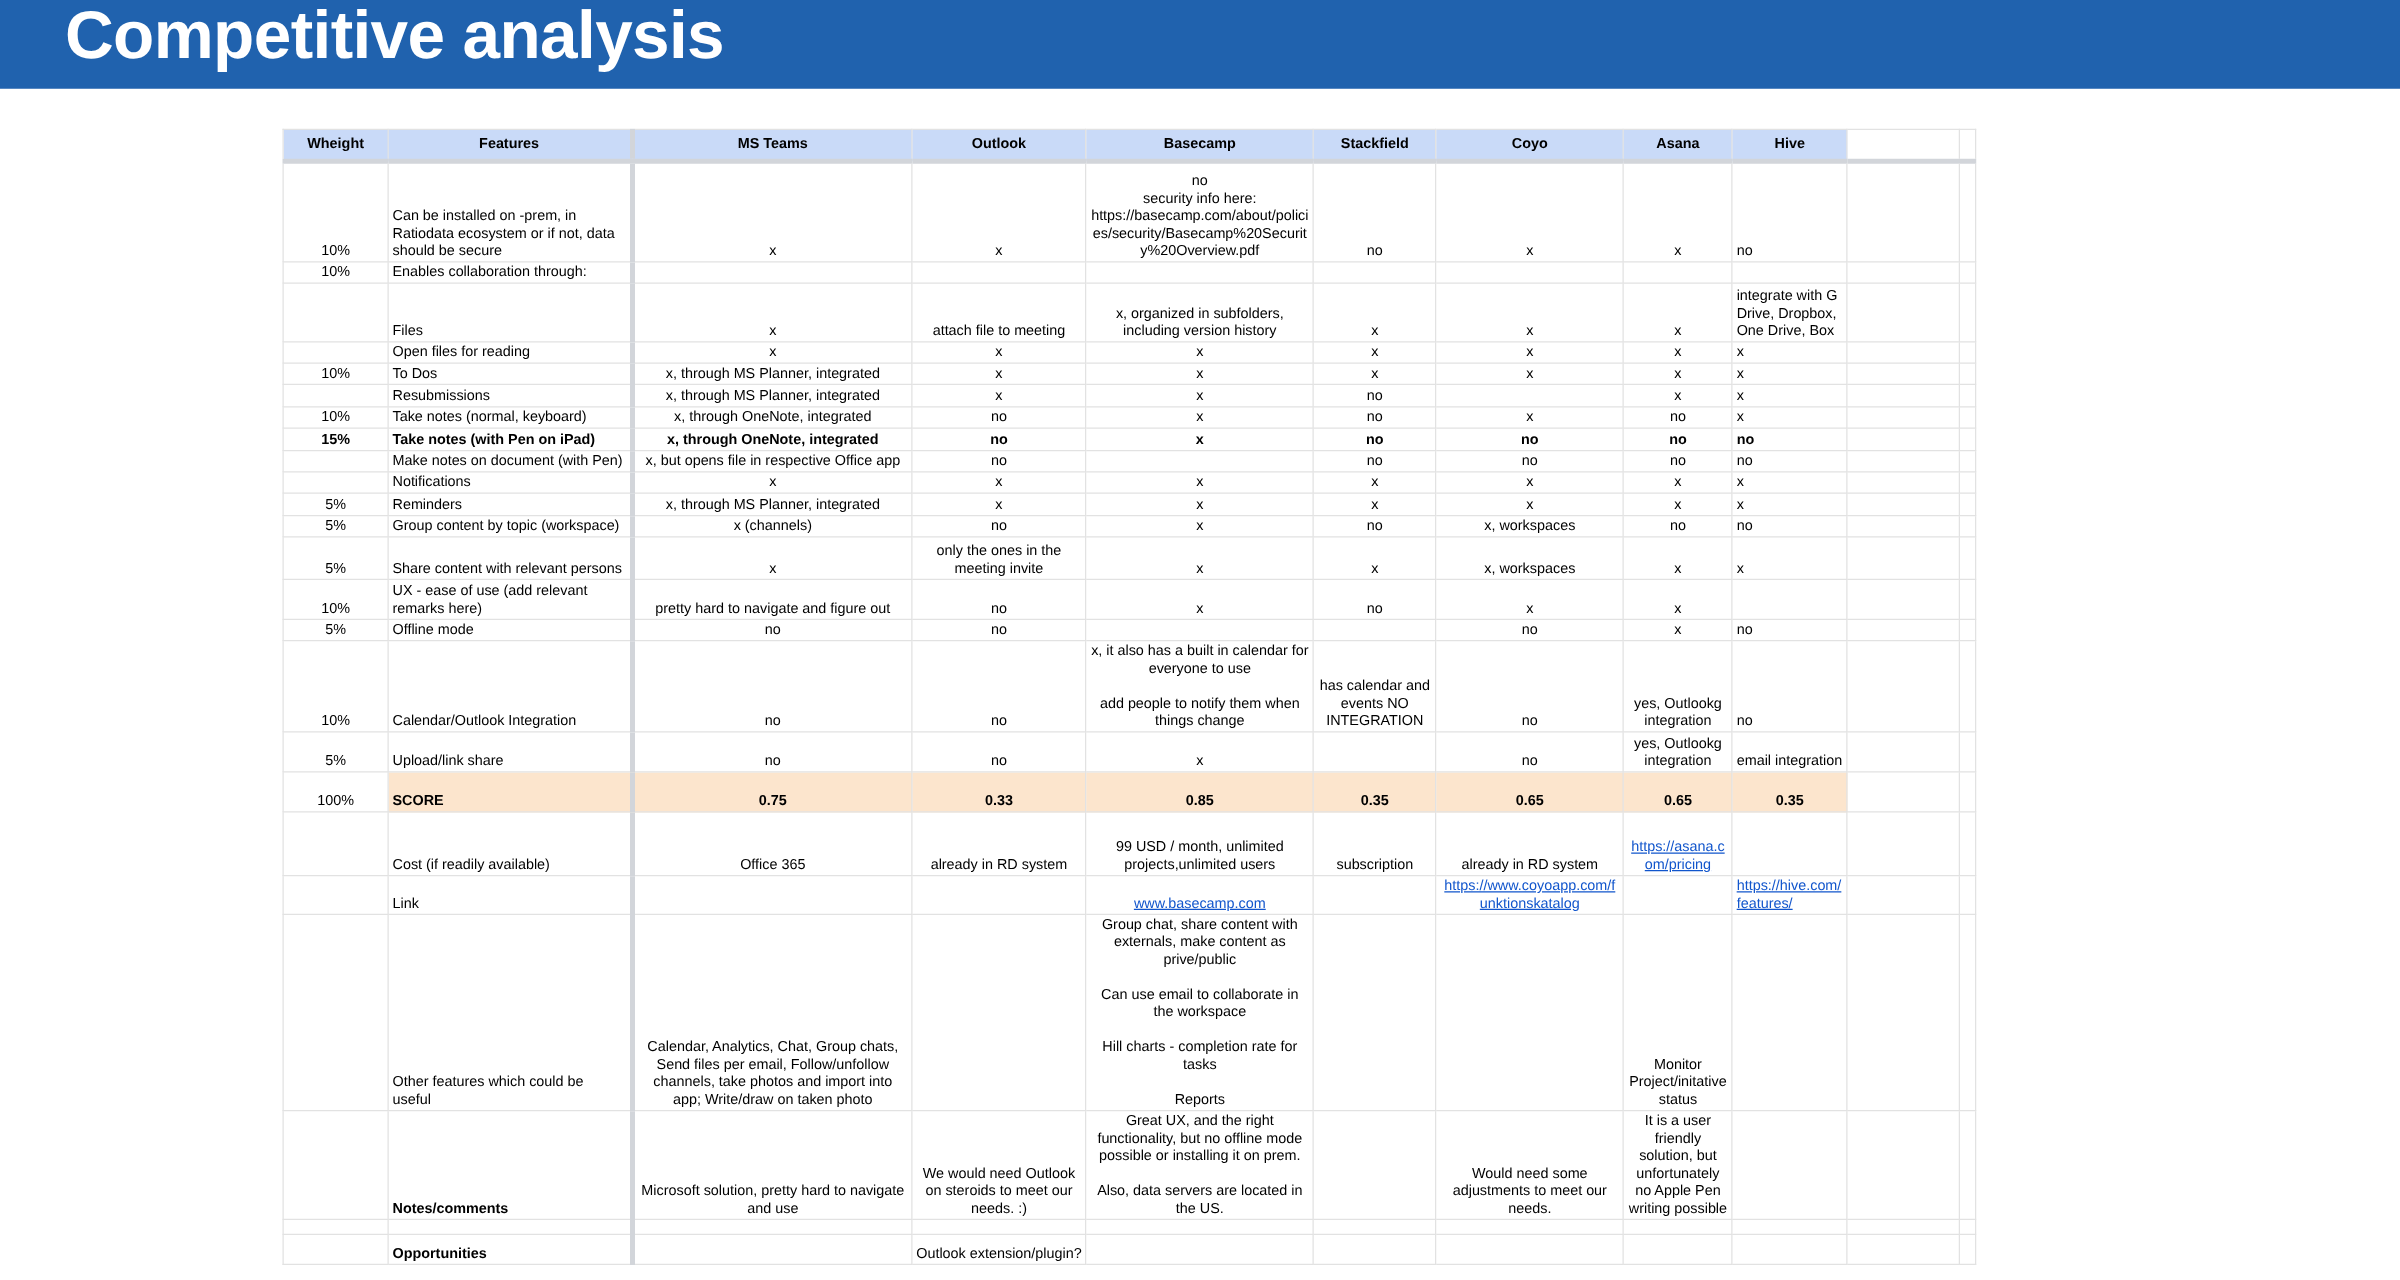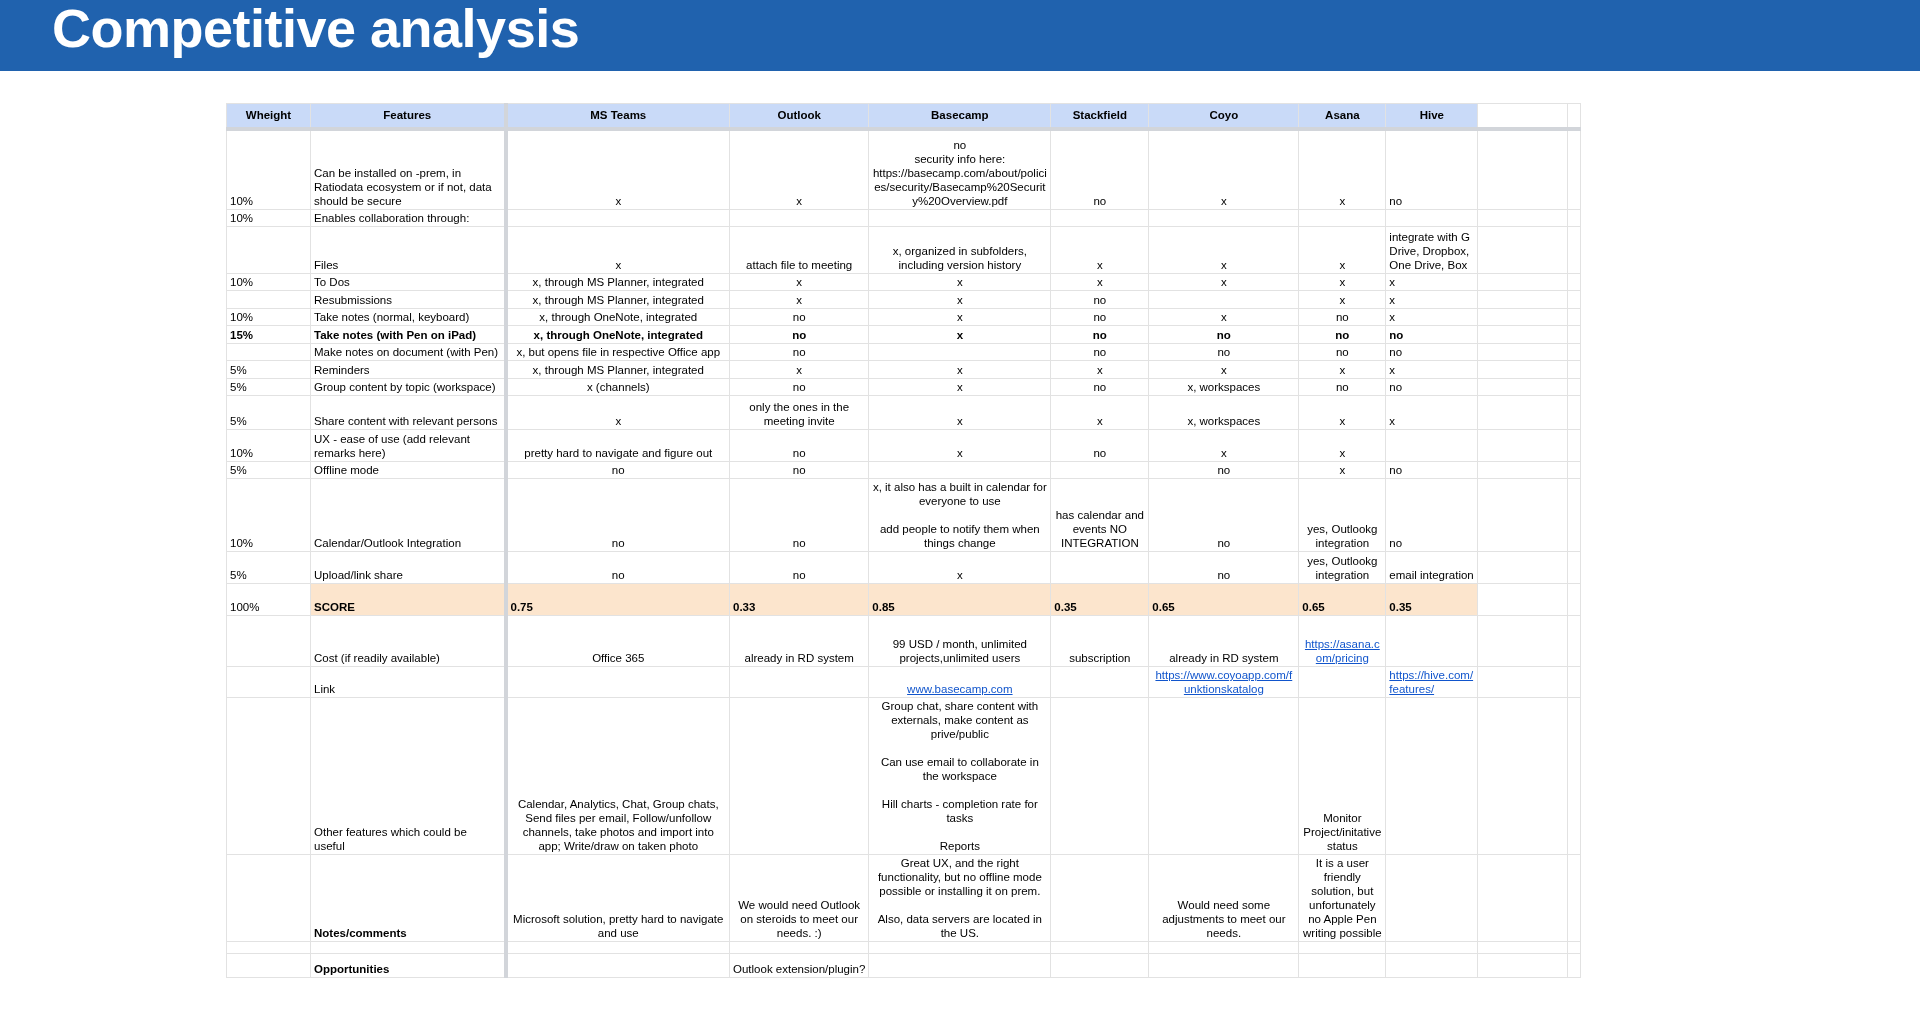--- a/index.html
+++ b/index.html
@@ -21,21 +21,21 @@
     border:1px solid var(--grid,#e2e2e2);
     padding:1px 3px;font-size:11.5px;line-height:14px;color:#000;
     vertical-align:bottom;white-space:pre-wrap;overflow-wrap:break-word;
   }
   thead tr{height:25px}
   th{
     background:var(--hdr,#c9daf8);font-weight:bold;text-align:center;
     vertical-align:middle;border-bottom:4px solid var(--frz,#d2d5da);
   }
   th.blank{background:#fff}
-  .al{text-align:left}.ac{text-align:center}.ar{text-align:left}
+  .al{text-align:left}.ac{text-align:center}.ar{text-align:center}
   .b{font-weight:bold}
   .fill{background:var(--score,#fce5cd)}
   .fcol{border-left:4px solid var(--frz,#d2d5da)}
   .brk{word-break:break-all}
   .nw{white-space:nowrap;overflow:visible}
   a{color:var(--link,#1155cc);text-decoration:underline;word-break:break-all}
 </style>
 </head>
 <body>
 
@@ -109,20 +109,33 @@
           <td class="ac">attach file to meeting</td>
           <td class="ac">x, organized in subfolders, including version history</td>
           <td class="ac">x</td>
           <td class="ac">x</td>
           <td class="ac">x</td>
           <td class="al">integrate with G Drive, Dropbox, One Drive, Box</td>
           <td class="al"></td>
           <td class="al"></td>
         </tr>
         <tr style="height: 17px;">
+          <td class="ar"></td>
+          <td class="al">Open files for reading</td>
+          <td class="ac fcol">x</td>
+          <td class="ac">x</td>
+          <td class="ac">x</td>
+          <td class="ac">x</td>
+          <td class="ac">x</td>
+          <td class="ac">x</td>
+          <td class="al">x</td>
+          <td class="al"></td>
+          <td class="al"></td>
+        </tr>
+        <tr style="height: 17px;">
           <td class="ar">10%</td>
           <td class="al">To Dos</td>
           <td class="ac fcol">x, through MS Planner, integrated</td>
           <td class="ac">x</td>
           <td class="ac">x</td>
           <td class="ac">x</td>
           <td class="ac">x</td>
           <td class="ac">x</td>
           <td class="al">x</td>
           <td class="al"></td>
@@ -170,20 +183,33 @@
         <tr style="height: 17px;">
           <td class="ar"></td>
           <td class="al">Make notes on document (with Pen)</td>
           <td class="ac fcol">x, but opens file in respective Office app</td>
           <td class="ac">no</td>
           <td class="ac"></td>
           <td class="ac">no</td>
           <td class="ac">no</td>
           <td class="ac">no</td>
           <td class="al">no</td>
+          <td class="al"></td>
+          <td class="al"></td>
+        </tr>
+        <tr style="height: 17px;">
+          <td class="ar"></td>
+          <td class="al">Notifications</td>
+          <td class="ac fcol">x</td>
+          <td class="ac">x</td>
+          <td class="ac">x</td>
+          <td class="ac">x</td>
+          <td class="ac">x</td>
+          <td class="ac">x</td>
+          <td class="al">x</td>
           <td class="al"></td>
           <td class="al"></td>
         </tr>
         <tr style="height: 18px;">
           <td class="ar">5%</td>
           <td class="al">Reminders</td>
           <td class="ac fcol">x, through MS Planner, integrated</td>
           <td class="ac">x</td>
           <td class="ac">x</td>
           <td class="ac">x</td>

